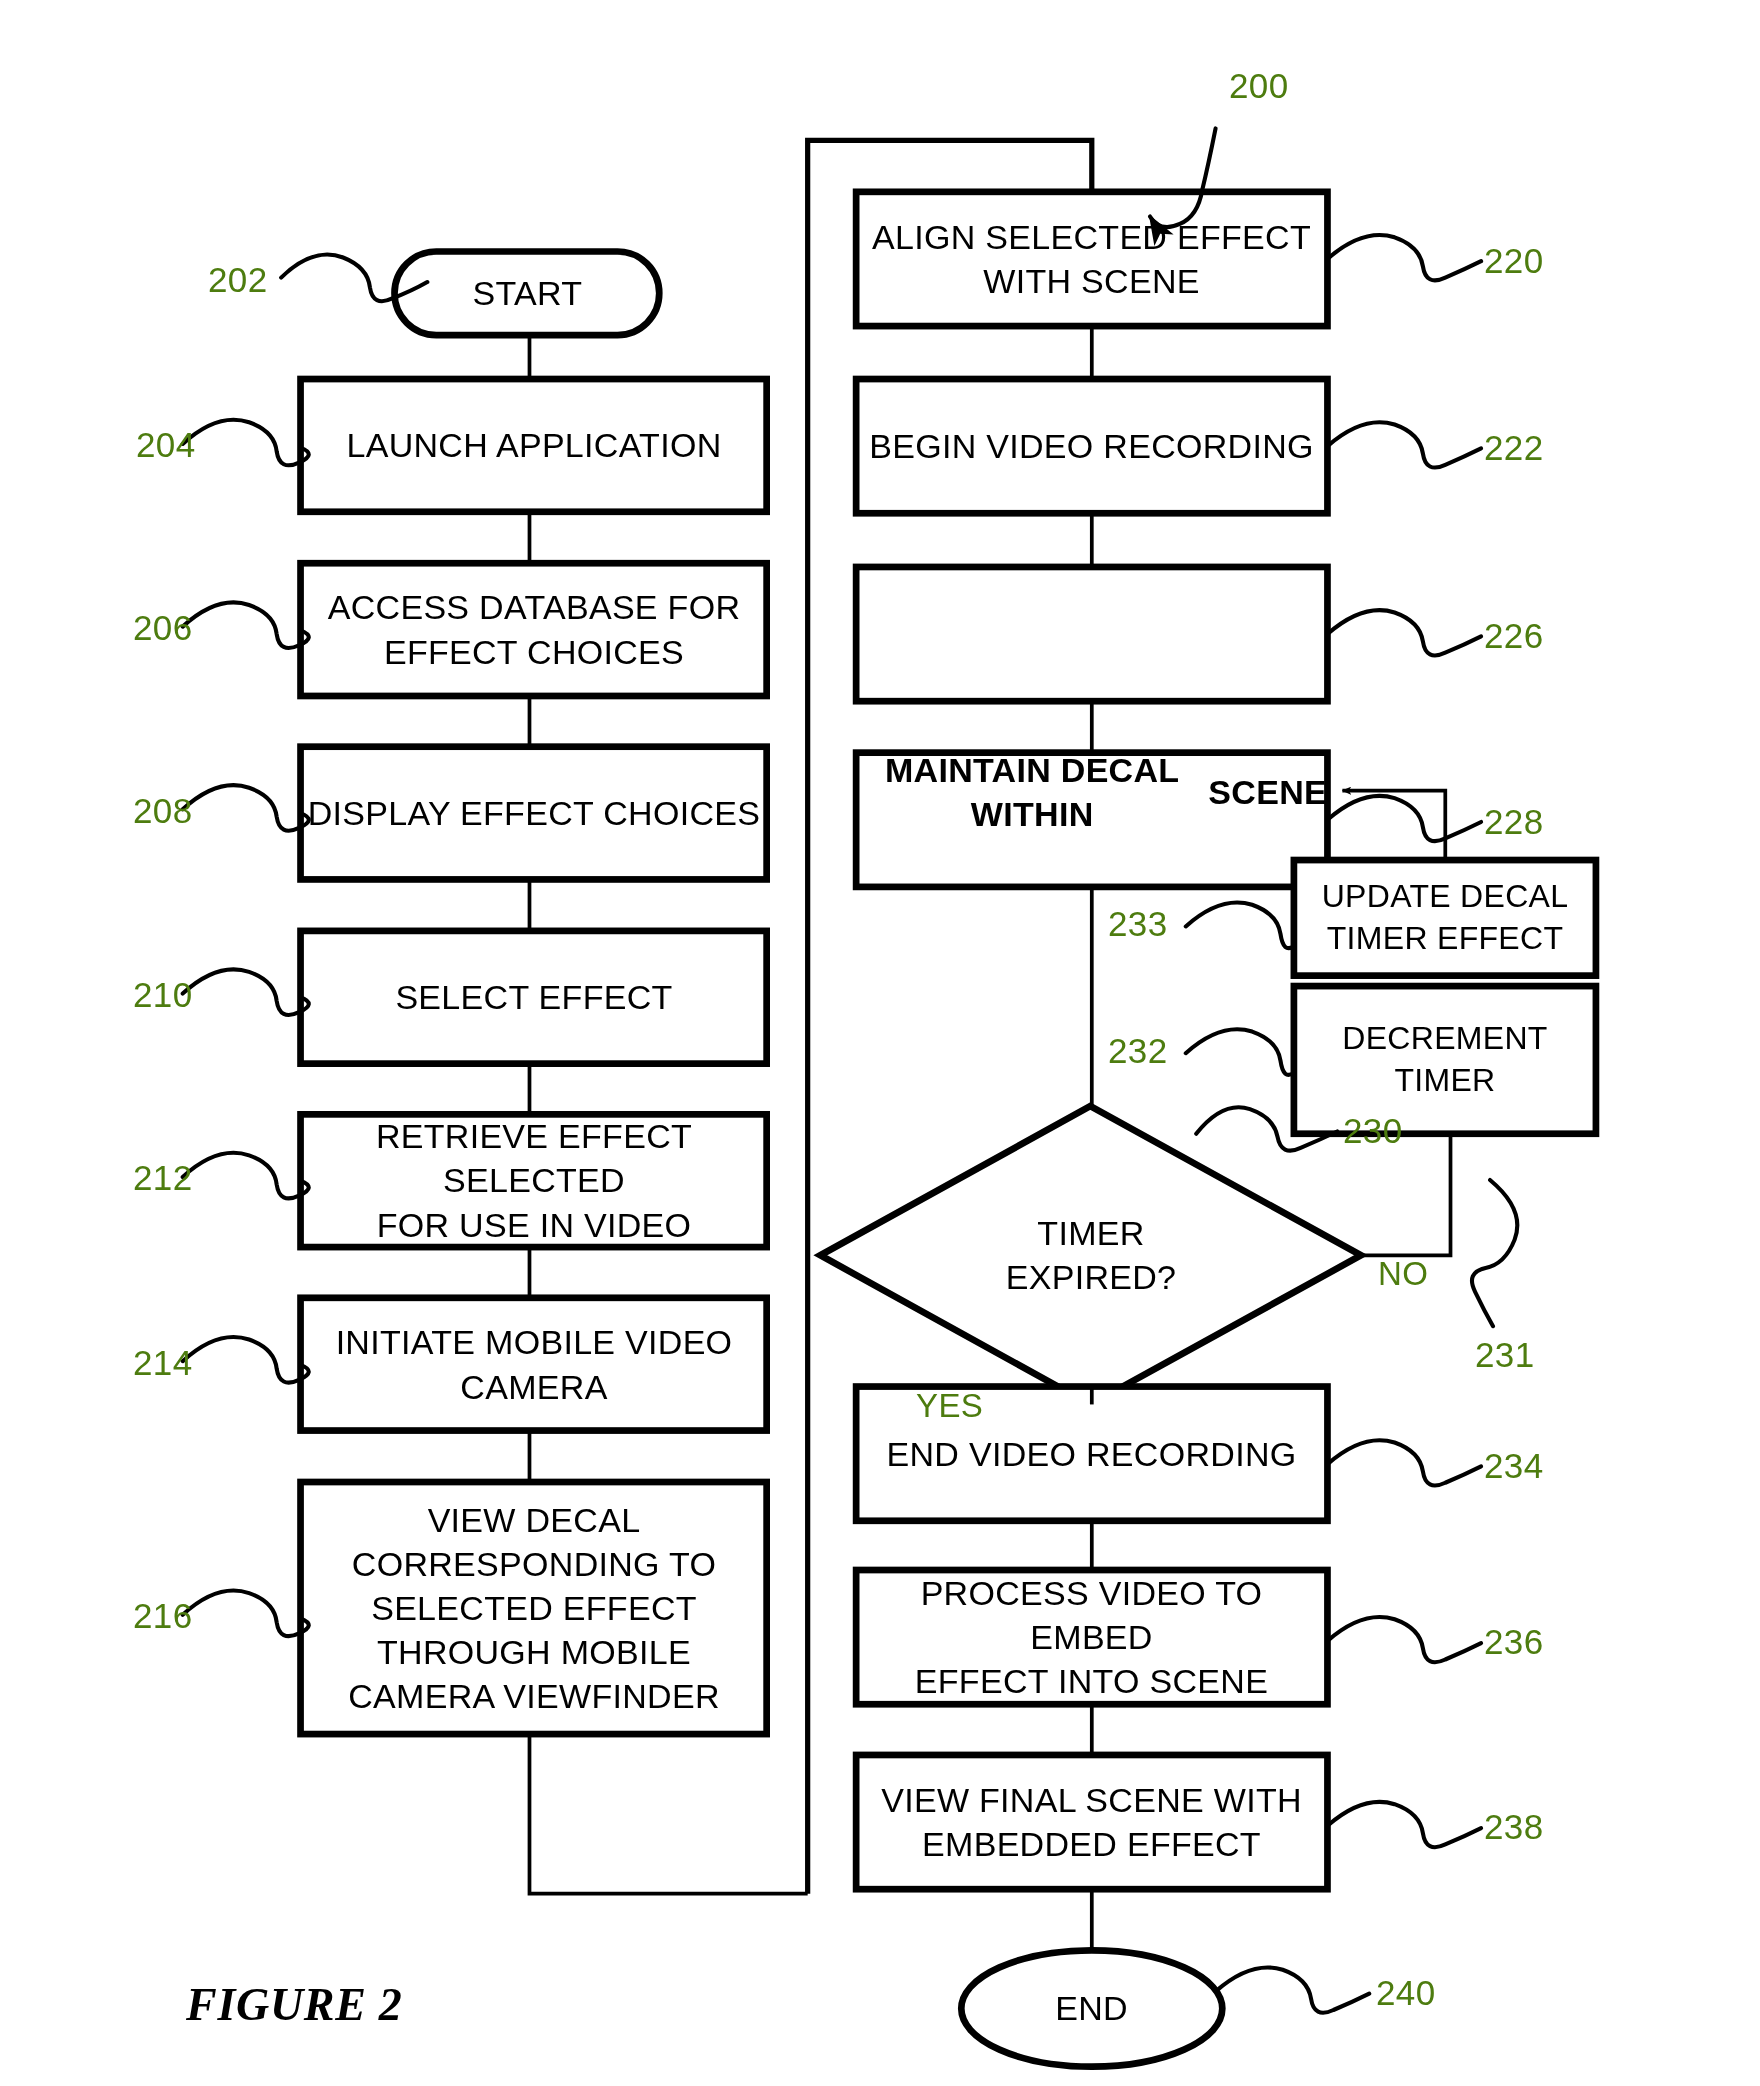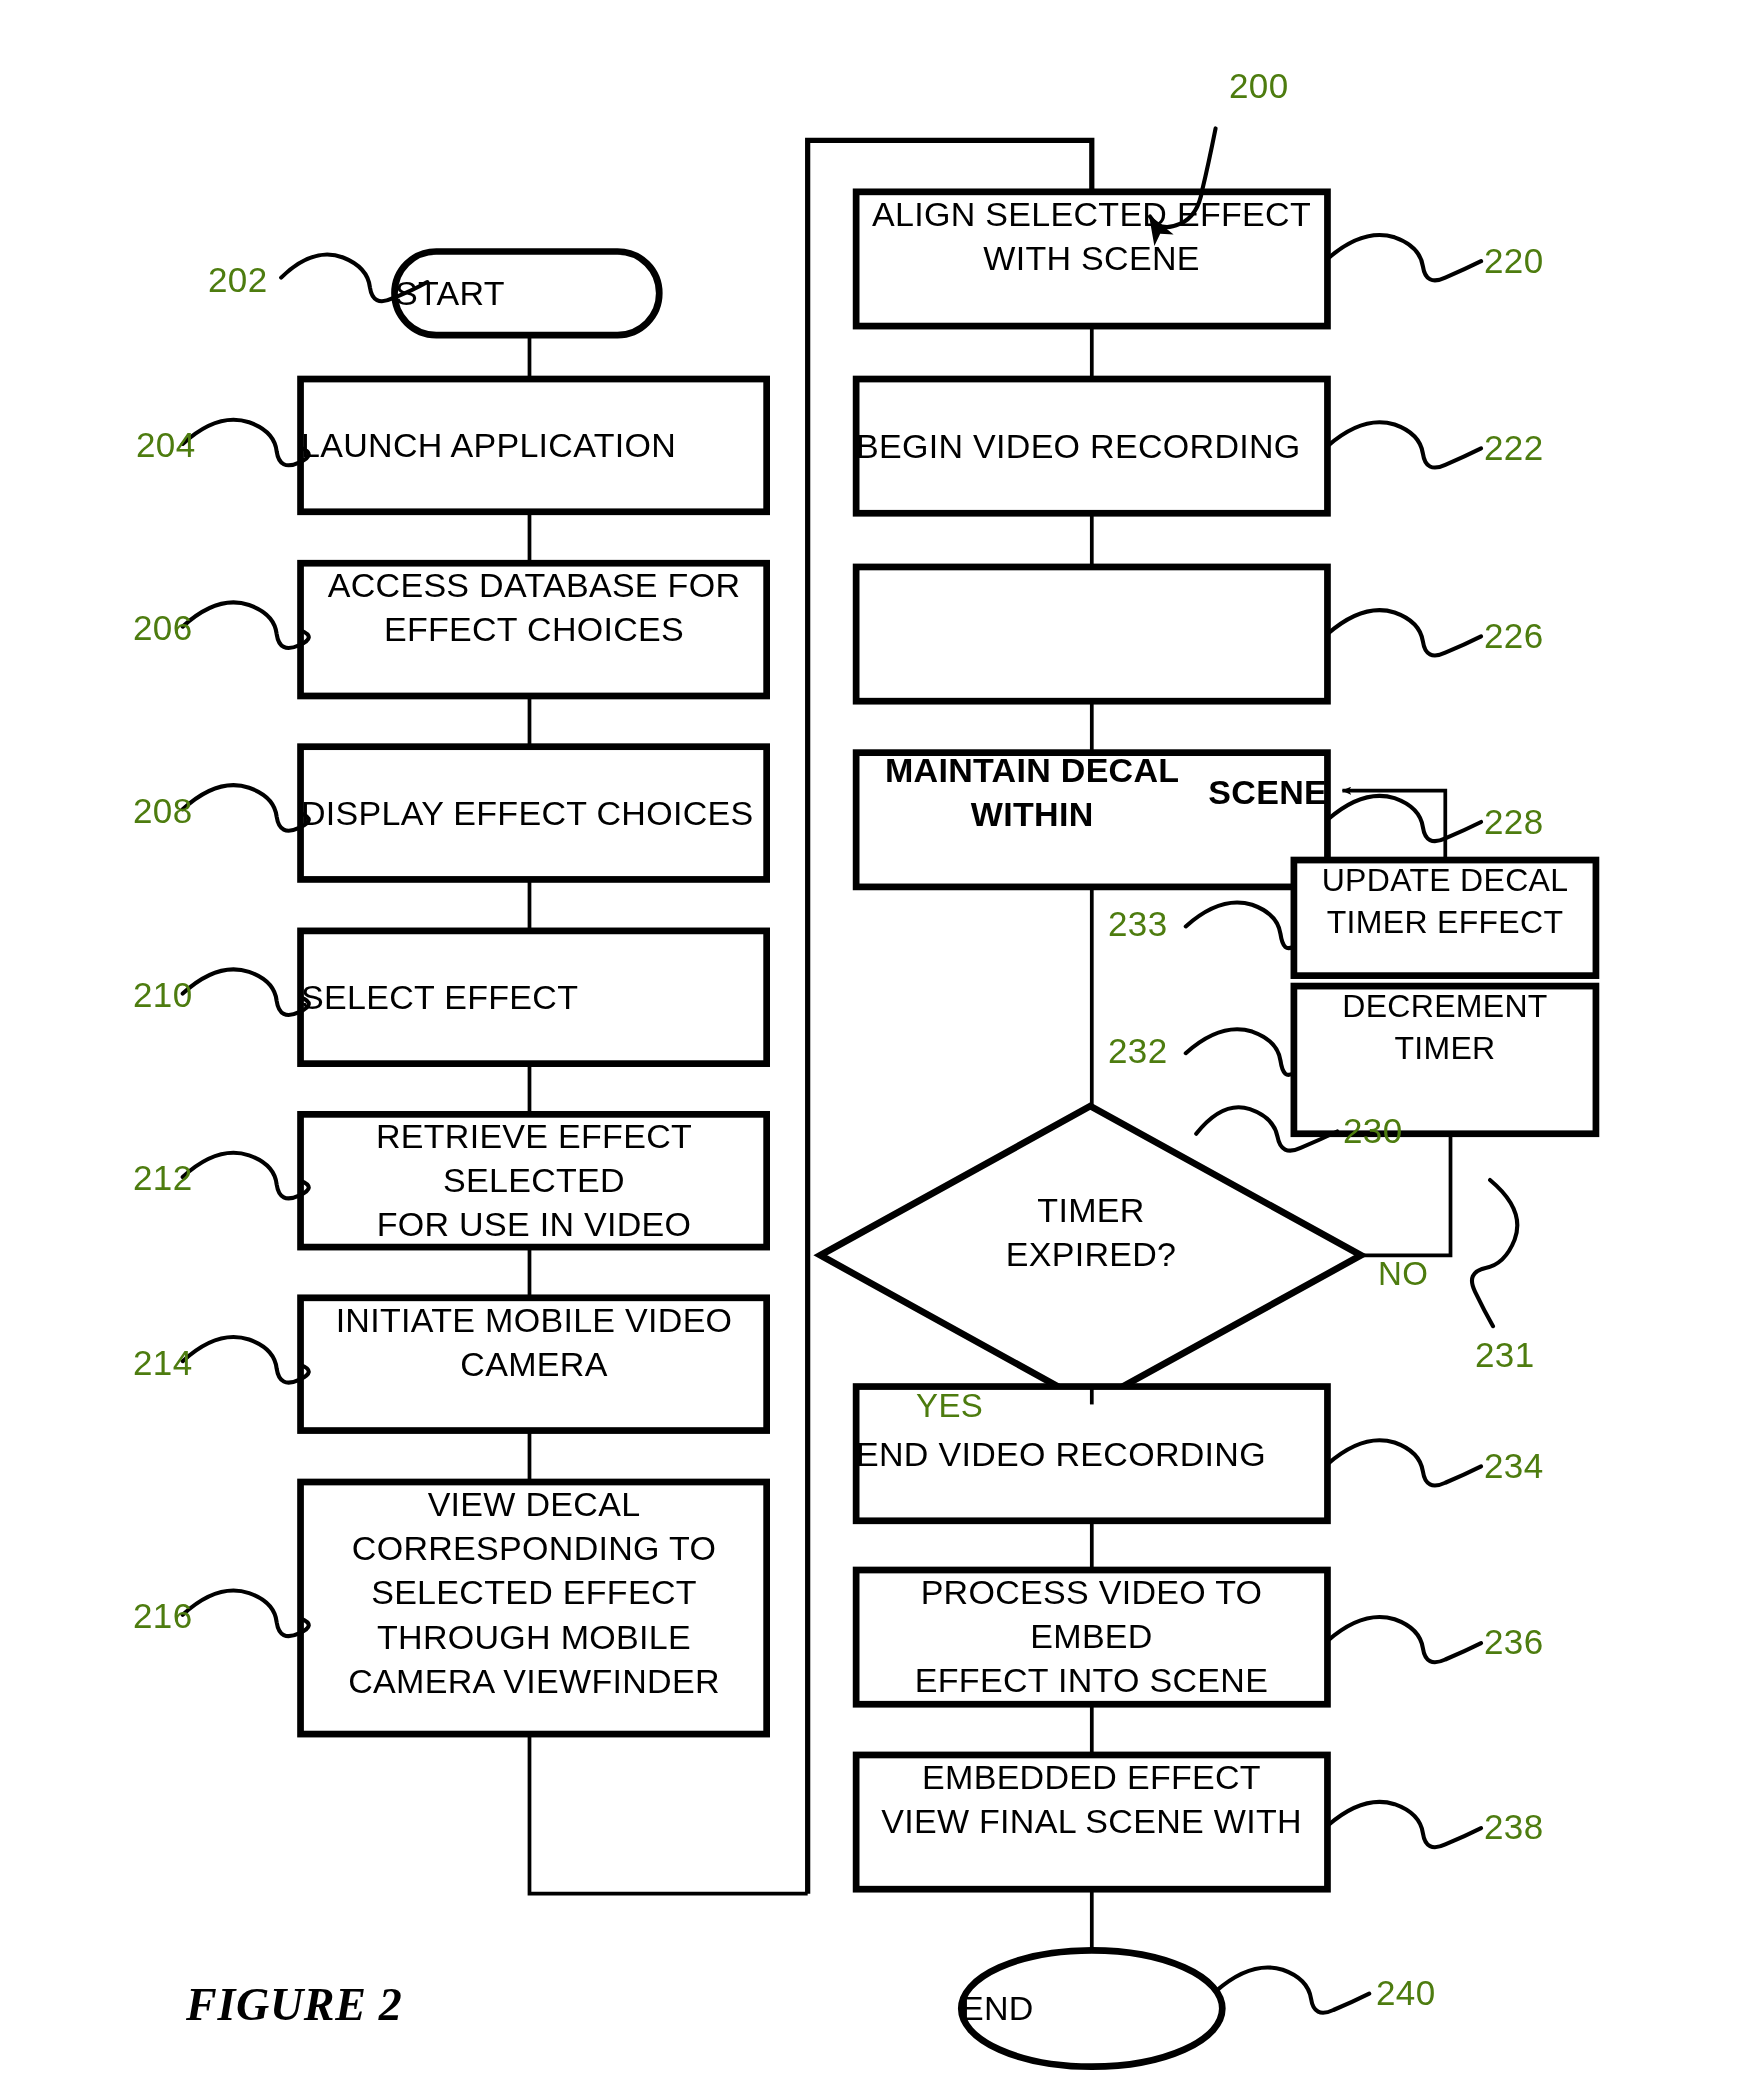--- a/index.html
+++ b/index.html
@@ -3,21 +3,21 @@
 <meta charset="utf-8">
 <style>
   html,body{margin:0;padding:0;background:#ffffff;}
   body{width:1760px;height:2087px;position:relative;overflow:hidden;
        font-family:"Liberation Sans",sans-serif;color:#000;}
   #sheet{position:absolute;inset:0;width:1760px;height:2087px;}
   svg{position:absolute;left:0;top:0;width:1760px;height:2087px;}
   .lbl{position:absolute;font-family:"Liberation Sans",sans-serif;
        font-size:33px;color:#4d7c0f;white-space:pre;letter-spacing:0.4px;}
   .refnum{font-size:35px;}
-  .boxtext{position:absolute;display:flex;align-items:center;
+  .boxtext{position:absolute;display:flex;align-items:center;justify-content:center;
            text-align:center;font-size:34px;line-height:1.30;letter-spacing:0.3px;}
   .fig{position:absolute;font-family:"Liberation Serif",serif;font-style:italic;
        font-weight:bold;font-size:46px;letter-spacing:0.7px;}
 </style>
 </head>
 <body>
 
 <div id="sheet">
 
 <svg viewBox="0 0 2360 2798">
@@ -212,22 +212,22 @@
 </div>
 <div class="lbl refnum" style="left:1484px;top:1446px;">234</div>
 
 <div class="boxtext" style="left:856px;top:1570px;width:471px;height:134px;flex-direction:column;">
   <span>PROCESS VIDEO TO EMBED</span>
   <span>EFFECT INTO SCENE</span>
 </div>
 <div class="lbl refnum" style="left:1484px;top:1622px;">236</div>
 
 <div class="boxtext" style="left:856px;top:1755px;width:471px;height:134px;flex-direction:column;">
+  <span>VIEW FINAL SCENE WITH</span>
   <span>EMBEDDED EFFECT</span>
-  <span>VIEW FINAL SCENE WITH</span>
 </div>
 <div class="lbl refnum" style="left:1484px;top:1807px;">238</div>
 
 <div class="boxtext" style="left:961px;top:1950px;width:261px;height:116px;">
   <span>END</span>
 </div>
 <div class="lbl refnum" style="left:1376px;top:1973px;">240</div>
 
 <div class="fig" style="left:186px;top:1978px;">FIGURE 2</div>
 

